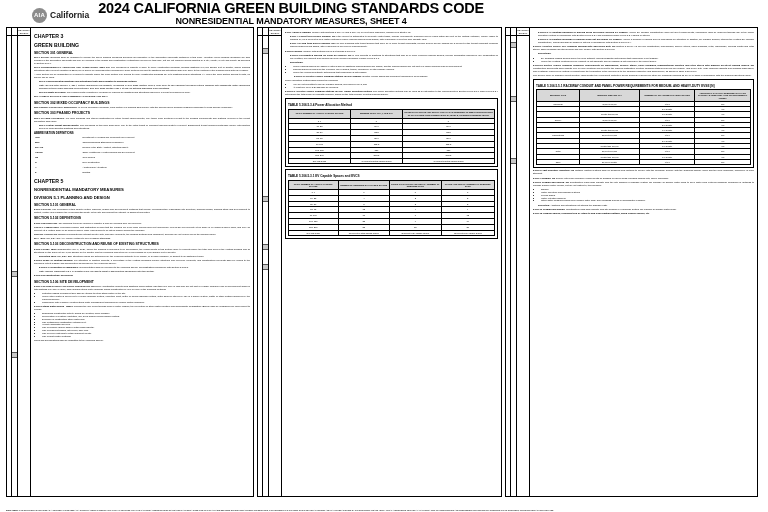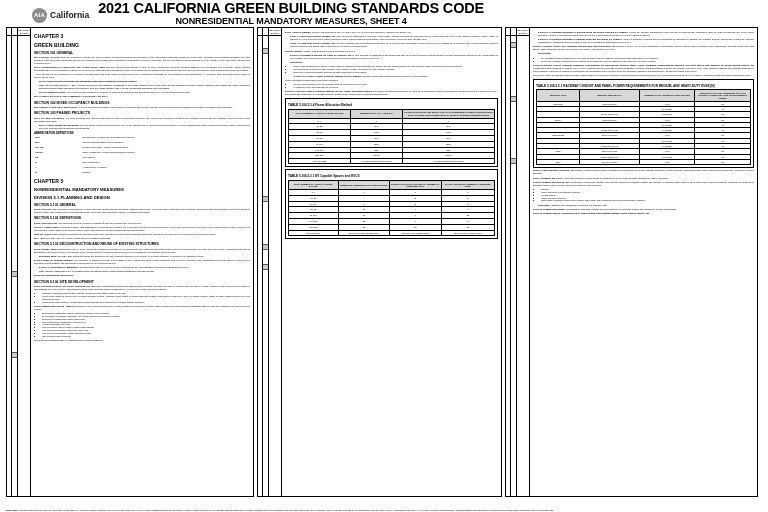--- a/index.html
+++ b/index.html
@@ -73,21 +73,21 @@
 <body>
 
 <div class="page">
 
   <div class="masthead">
     <div class="logo-wrap">
       <div class="aia-mark">AIA</div>
       <div class="aia-word">California</div>
     </div>
     <div class="title-block">
-      <div class="main-title">2021 CALIFORNIA GREEN BUILDING STANDARDS CODE</div>
+      <div class="main-title">2024 CALIFORNIA GREEN BUILDING STANDARDS CODE</div>
       <div class="sub-title">NONRESIDENTIAL MANDATORY MEASURES, SHEET 4</div>
     </div>
   </div>
 
   <div class="sheet">
 
     <div class="colgroup cg1">
       <div class="rail rail-a">
         <div class="rail-cell" style="width:5px;">
             <div class="rail-head"></div>

